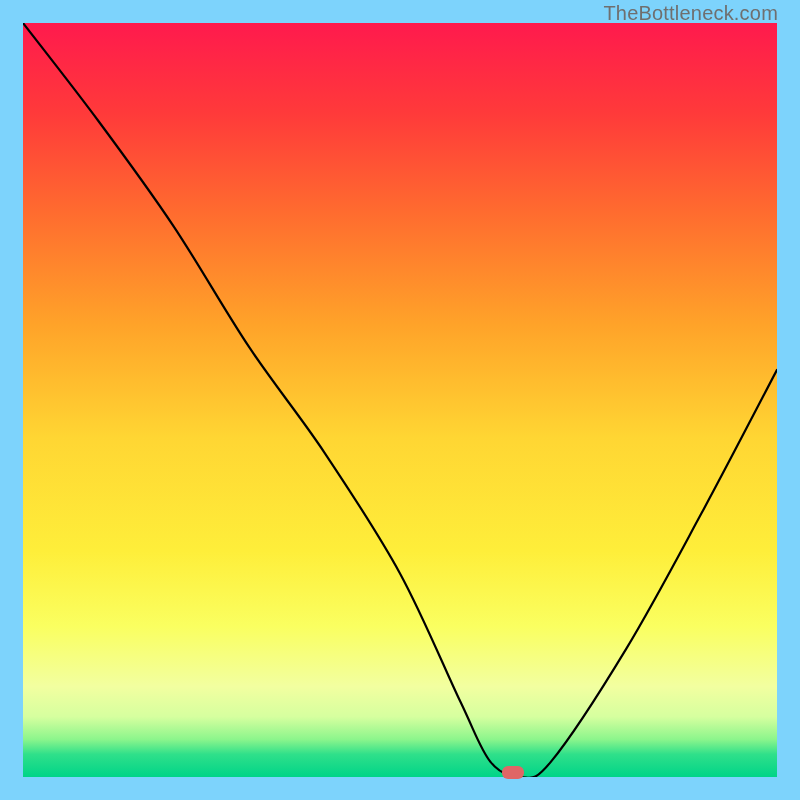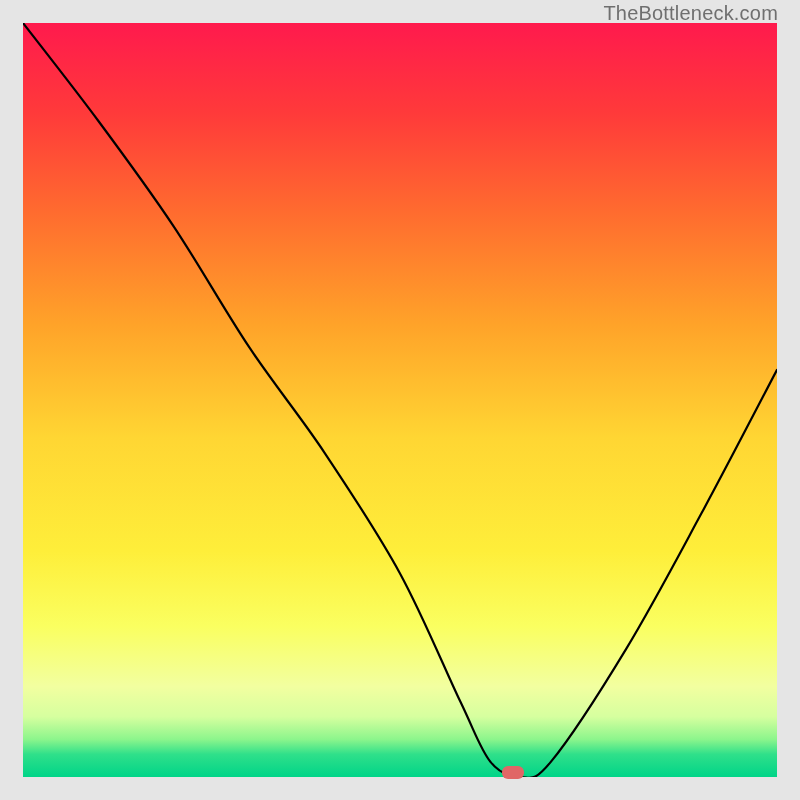--- a/index.html
+++ b/index.html
@@ -10,21 +10,21 @@
     position: relative;
     background: #000;
     font-family: Arial, sans-serif;
   }
   .frame {
     position: absolute;
     left: 0;
     top: 0;
     width: 800px;
     height: 800px;
-    background: #e5e5e5;
+    background: #7dd3fc;
   }
   .plot-area {
     position: absolute;
     left: 23px;
     top: 23px;
     width: 754px;
     height: 754px;
     background: linear-gradient(to bottom,
       #ff1a4d 0%,
       #ff3a3a 12%,

